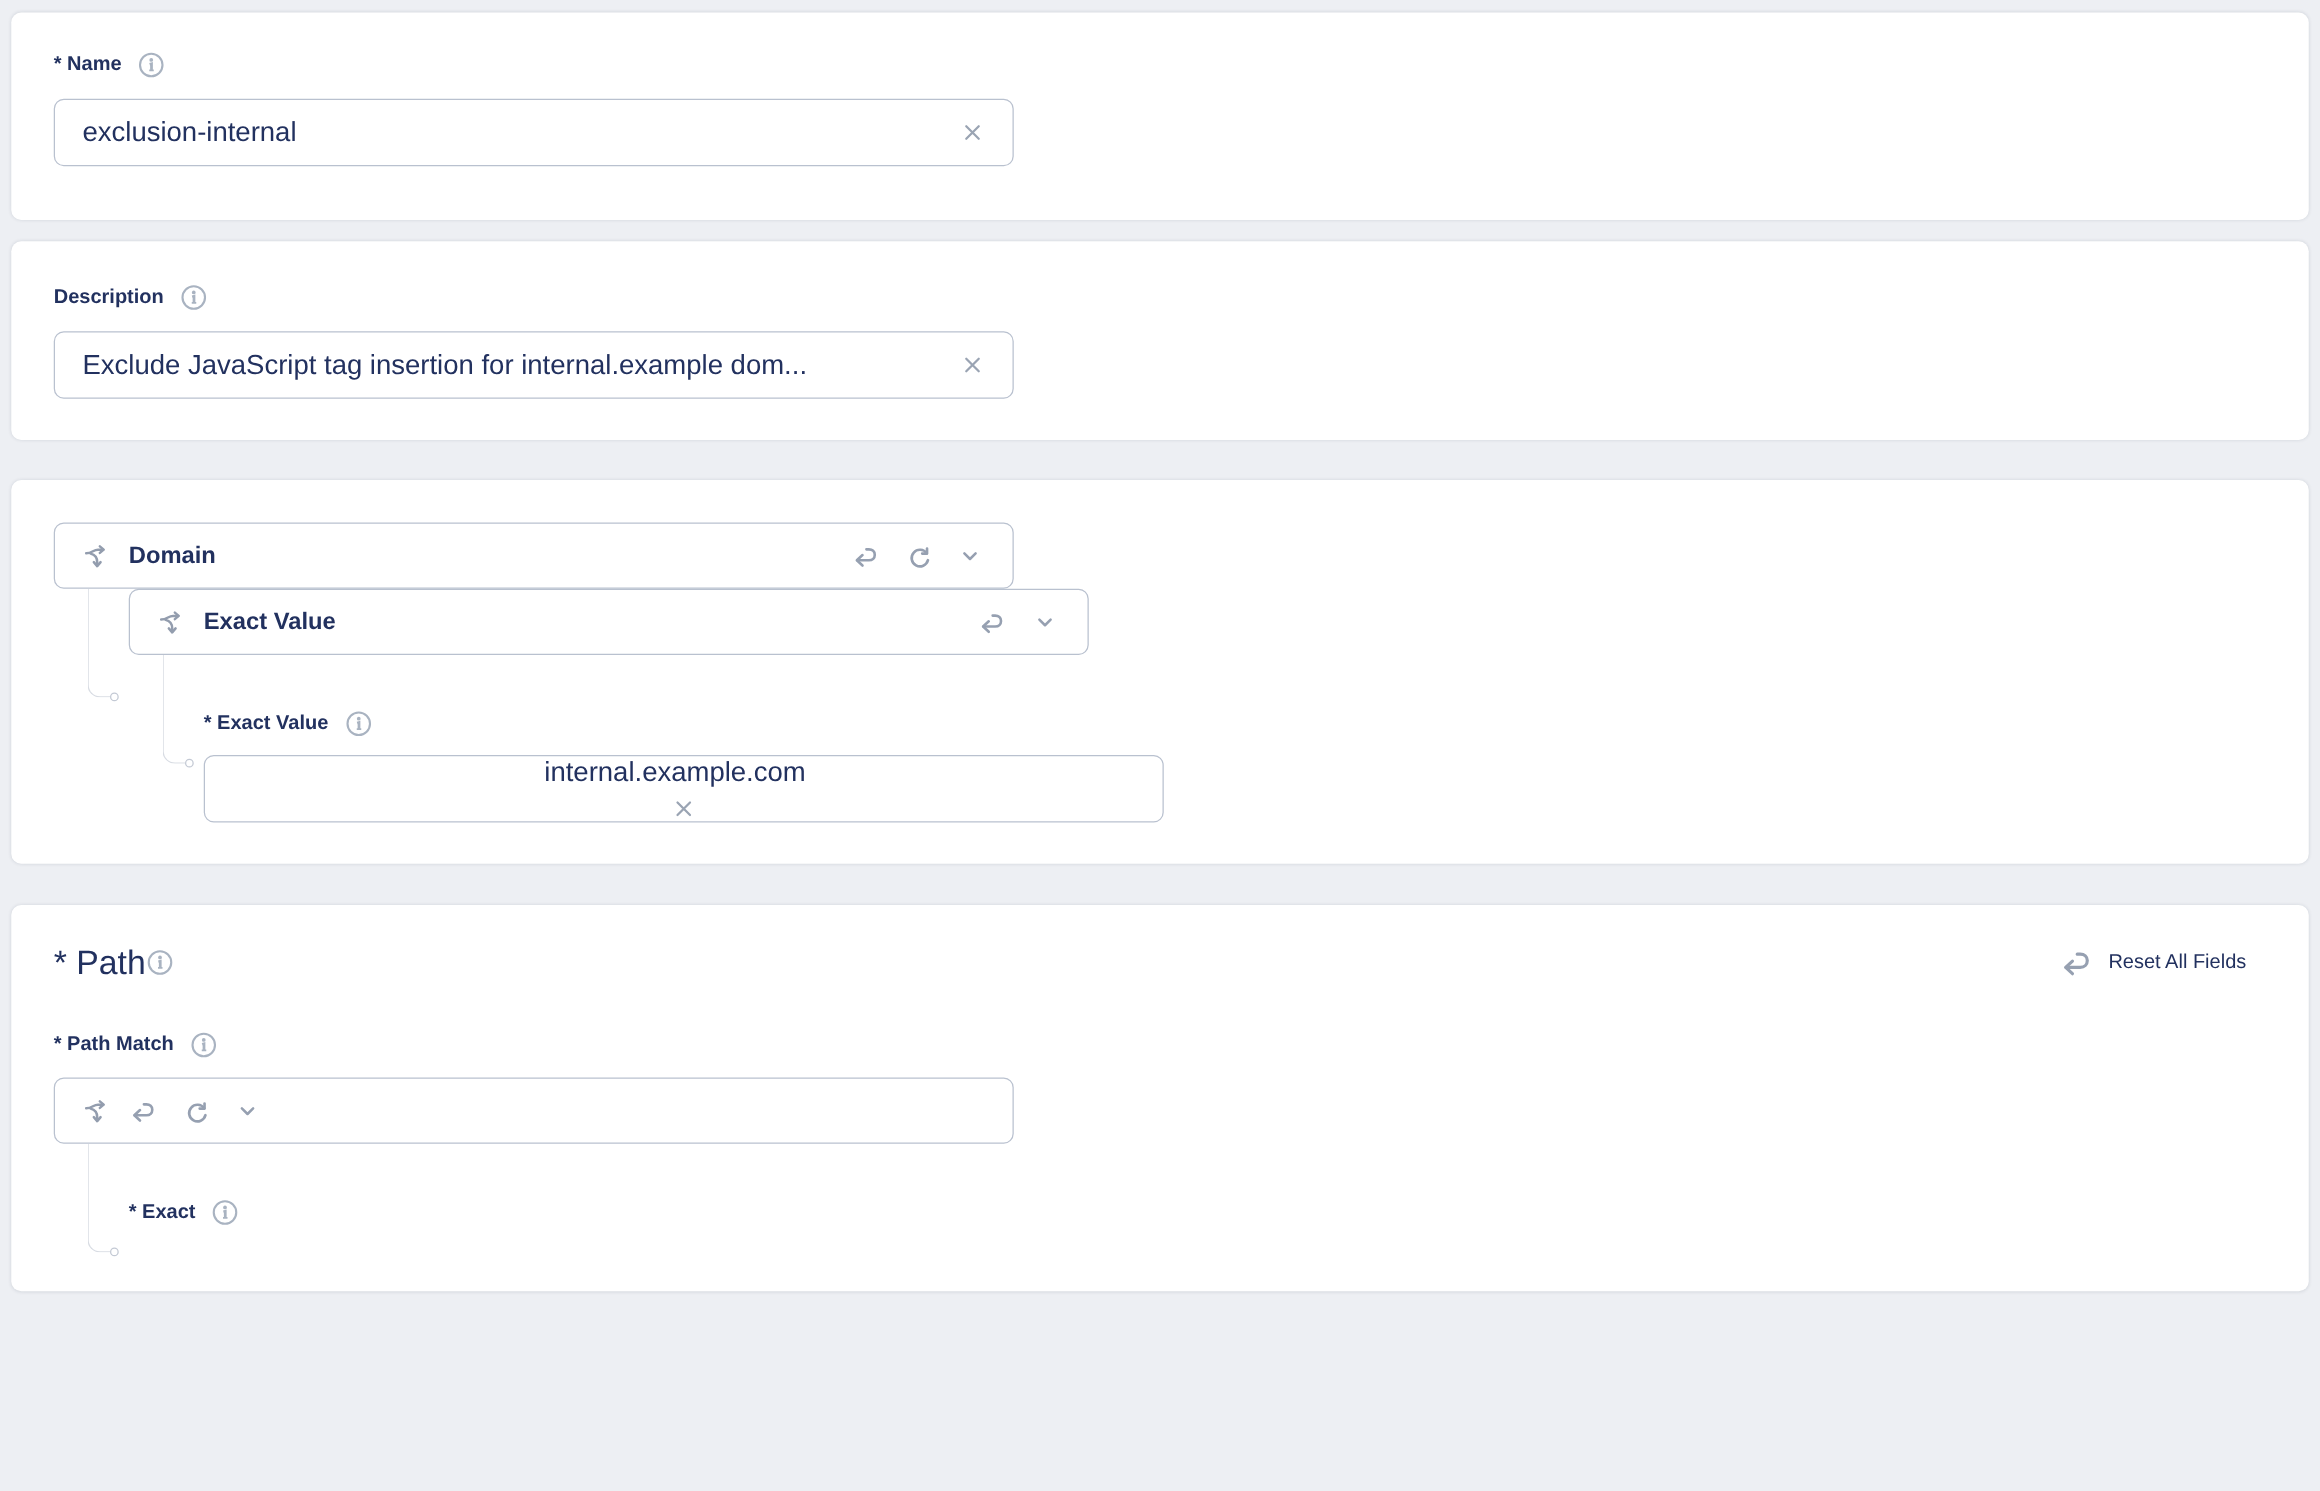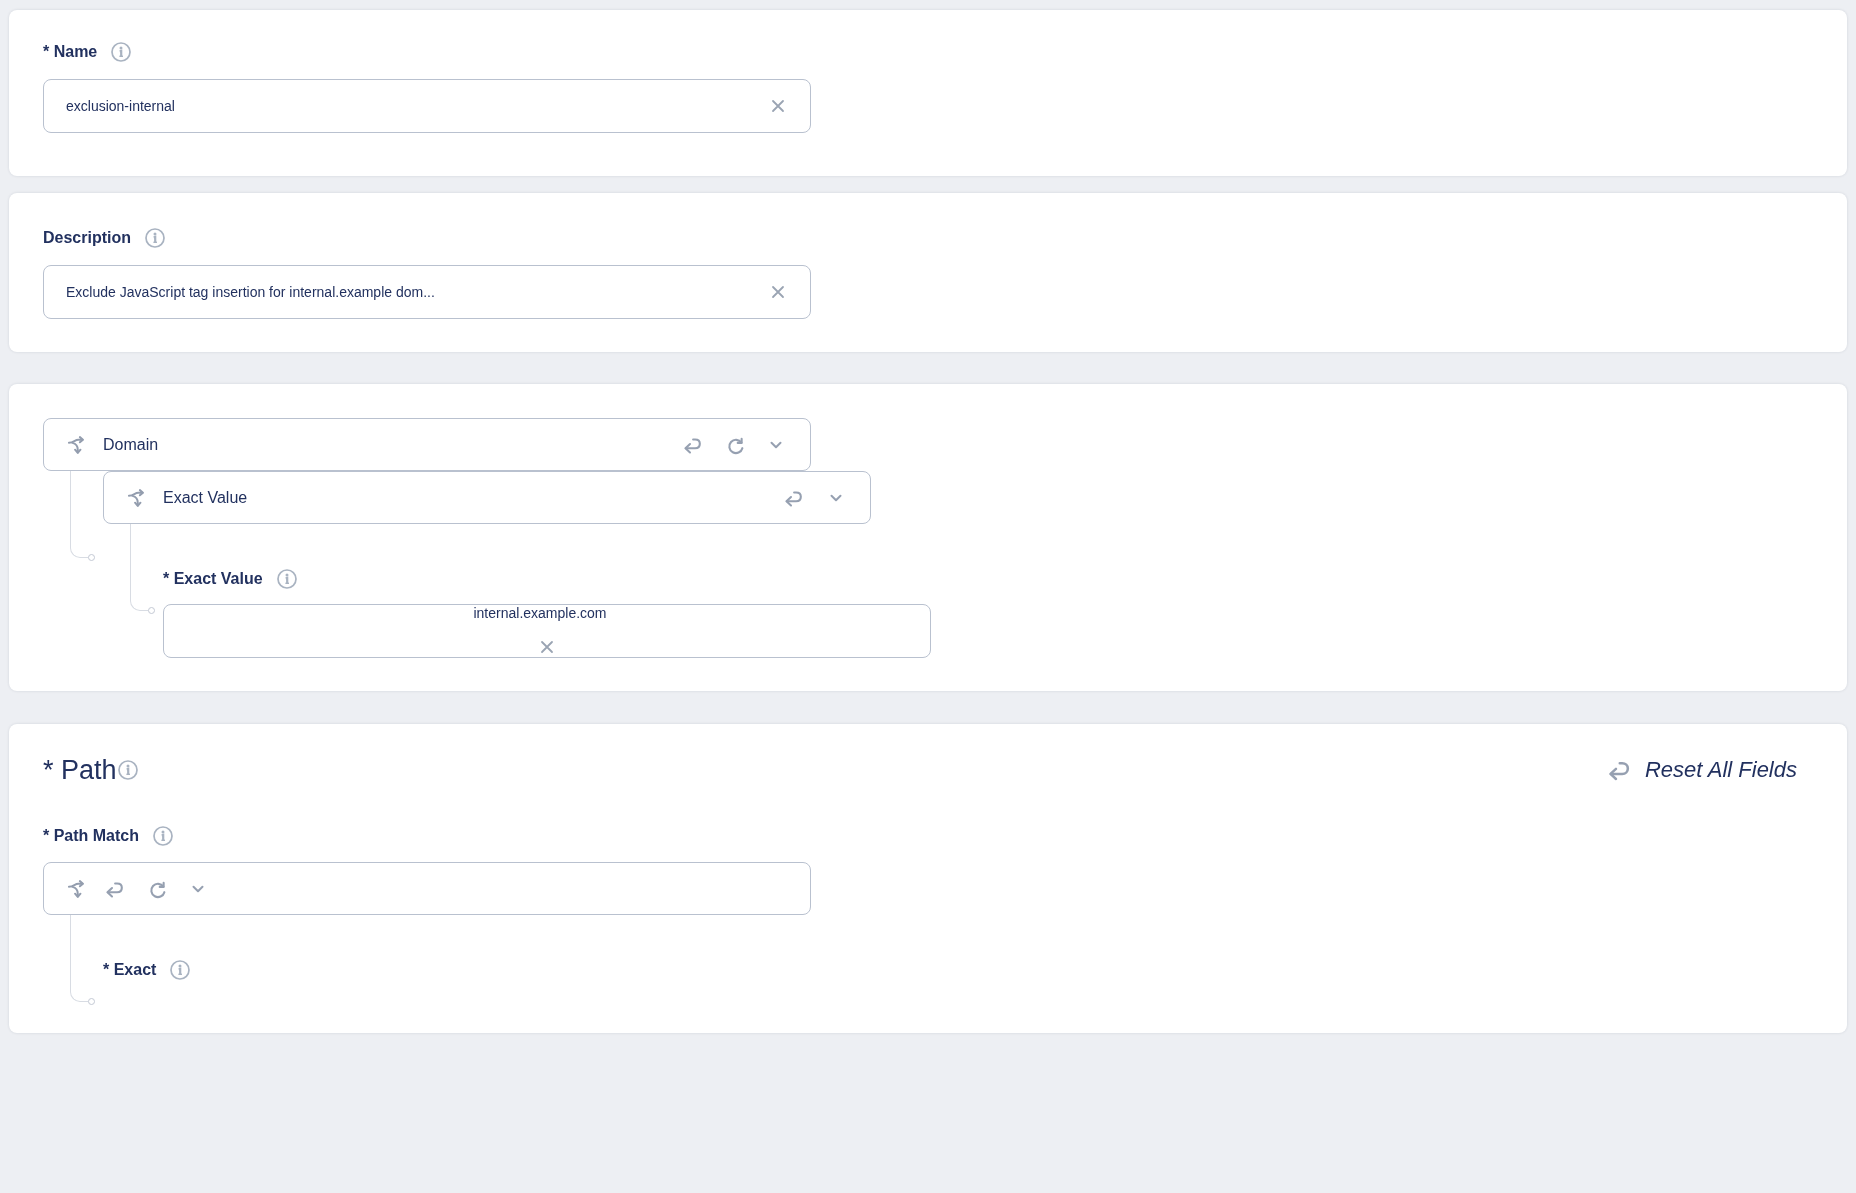--- a/index.html
+++ b/index.html
@@ -41,32 +41,32 @@
   .mb{margin-bottom:15px;}
   .mb-sm{margin-bottom:17px;}
 
   .text-input{
     width:768px;height:54px;
     border:1px solid var(--border);border-radius:8px;
     display:flex;align-items:center;justify-content:space-between;
     padding:0 22px;background:#fff;
   }
   .text-input .value{
-    font-size:14px;color:var(--navy);
+    font-size:22px;color:var(--navy);
     white-space:nowrap;overflow:hidden;text-overflow:ellipsis;
     padding-right:14px;
   }
 
   .select-field{
     width:768px;height:53px;
     border:1px solid var(--border);border-radius:8px;
     display:flex;align-items:center;gap:17px;
     padding:0 24px 0 22px;background:#fff;
   }
-  .select-field .value{font-size:16px;color:var(--navy);flex:1;white-space:nowrap;}
+  .select-field .value{font-size:19px;color:var(--navy);flex:1;white-space:nowrap;font-weight:bold;}
   .select-actions{display:flex;align-items:center;gap:21px;}
 
   .icon{display:inline-flex;align-items:center;justify-content:center;flex:none;}
   .icon svg{display:block;}
 
   
   .tree{position:relative;}
   .tree-child{margin-left:60px;}
   .tree-child .field-label{padding-top:44px;margin-bottom:14px;height:auto;}
   .branch-line{
@@ -81,21 +81,21 @@
   }
 
   
   .path-header{
     display:flex;align-items:center;justify-content:space-between;
     height:32px;margin-bottom:38px;
   }
   .path-title{display:flex;align-items:center;font-size:27px;font-weight:500;color:var(--navy);}
   .reset-button{
     display:flex;align-items:center;gap:12px;cursor:pointer;
-    font-size:22px;color:var(--navy);font-style:italic;
+    font-size:16px;color:var(--navy);
   }
 </style>
 </head>
 <body>
 
 <svg width="0" height="0" style="position:absolute">
   <defs>
     <g id="ic-info">
       <circle cx="11" cy="11" r="9" fill="none" stroke="#a9b3c1" stroke-width="1.7"></circle>
       <circle cx="11" cy="6.9" r="1.5" fill="#a9b3c1"></circle>

